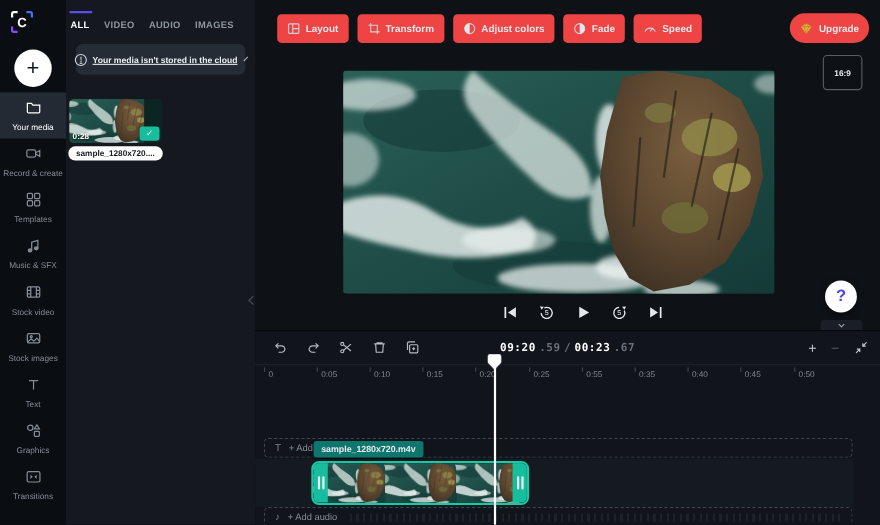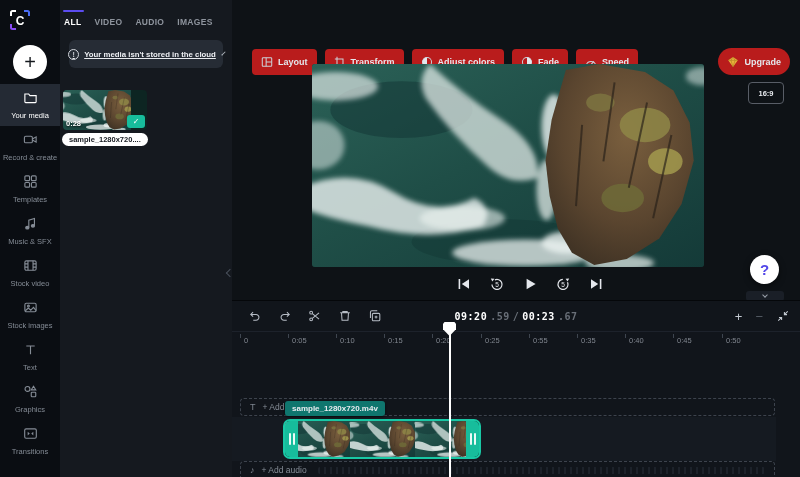--- a/index.html
+++ b/index.html
@@ -30,26 +30,26 @@
   .thumb svg.ocean-use { position:absolute; left:0; top:0; }
   .thumb-dur { position:absolute; left:3px; bottom:2px; font-size:7.5px; font-weight:bold; color:#fff; text-shadow:0 1px 2px rgba(0,0,0,.8); }
   .thumb-check { position:absolute; right:2px; bottom:2px; width:18px; height:13px; border-radius:3px; background:var(--teal); color:#fff; font-size:8px; display:flex; align-items:center; justify-content:center; }
   .file-pill { position:absolute; left:2px; top:133px; height:13px; border-radius:7px; background:#ffffff; color:#15191f; font-size:7.5px; font-weight:bold; line-height:13px; padding:0 7px; width:max-content; }
   .panel-collapse { position:absolute; left:224px; top:260px; width:12px; height:26px; display:flex; align-items:center; justify-content:center; cursor:pointer; }
   .chev-left { width:6px; height:6px; border-left:1.6px solid #49505b; border-bottom:1.6px solid #49505b; transform:rotate(45deg); }
 
   
   #main { position:absolute; left:232px; top:0; width:568px; height:300px; }
   .top-toolbar { position:absolute; left:20px; right:10px; top:12px; display:flex; align-items:center; gap:8px; }
-  .tbtn { height:26px; padding:0 9px; background:#b91c1c; border-radius:4px; color:#e4e7ec; font-size:9px; font-weight:bold; display:flex; align-items:center; gap:5px; cursor:pointer; white-space:nowrap;margin-top:36px; }
+  .tbtn { height:26px; padding:0 9px; background:#ef4444; border-radius:4px; color:#e4e7ec; font-size:9px; font-weight:bold; display:flex; align-items:center; gap:5px; cursor:pointer; white-space:nowrap; }
   .tbtn svg { width:12px; height:12px; stroke:#ccd1d8; fill:none; stroke-width:1.2; }
   .tb-spacer { flex:1; }
   .pill { border-radius:14px; height:27px; }
   .stage-video { position:absolute; left:80px; top:64px; width:392px; height:203px; border-radius:3px; overflow:hidden; background:#102e2b; }
-  .aspect-badge { position:absolute; left:516px; top:50px; width:36px; height:22px; border:1px solid #585d66; border-radius:4px; color:#e8ebef; font-size:7.5px; font-weight:bold; display:flex; align-items:center; justify-content:center;margin-top:32px; }
+  .aspect-badge { position:absolute; left:516px; top:50px; width:36px; height:32px; border:1px solid #585d66; border-radius:4px; color:#e8ebef; font-size:7.5px; font-weight:bold; display:flex; align-items:center; justify-content:center; }
   .controls { position:absolute; left:224px; top:276px; display:flex; align-items:center; gap:17px; }
   .pc { width:16px; height:16px; cursor:pointer; display:block; }
 
   .help-btn { position:absolute; left:750px; top:255px; width:29px; height:29px; border-radius:50%; background:#ffffff; color:#5246e8; font-size:15px; font-weight:bold; display:flex; align-items:center; justify-content:center; box-shadow:0 2px 6px rgba(0,0,0,.5); cursor:pointer; }
   .collapse-tab { position:absolute; left:746px; top:291px; width:38px; height:10px; background:#1a1f27; border-radius:3px; display:flex; align-items:center; justify-content:center; cursor:pointer; }
   .collapse-tab .chev-down { width:4px; height:4px; border-color:#9aa1ab; margin:0 0 2px 0; }
 
   
   #timeline { position:absolute; left:232px; top:300px; width:568px; height:177px; background:#11151b; border-top:1px solid #05070a; }
   .tl-bar { position:absolute; left:0; right:0; top:0; height:30px; display:flex; align-items:center; padding:0 12px; gap:8px; }

